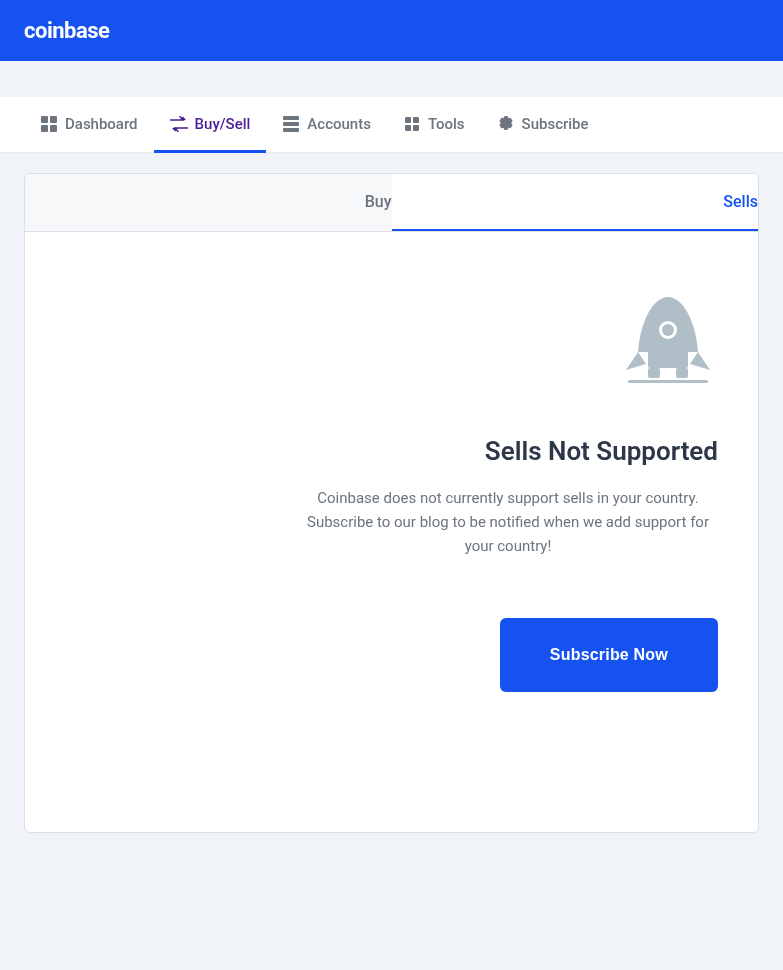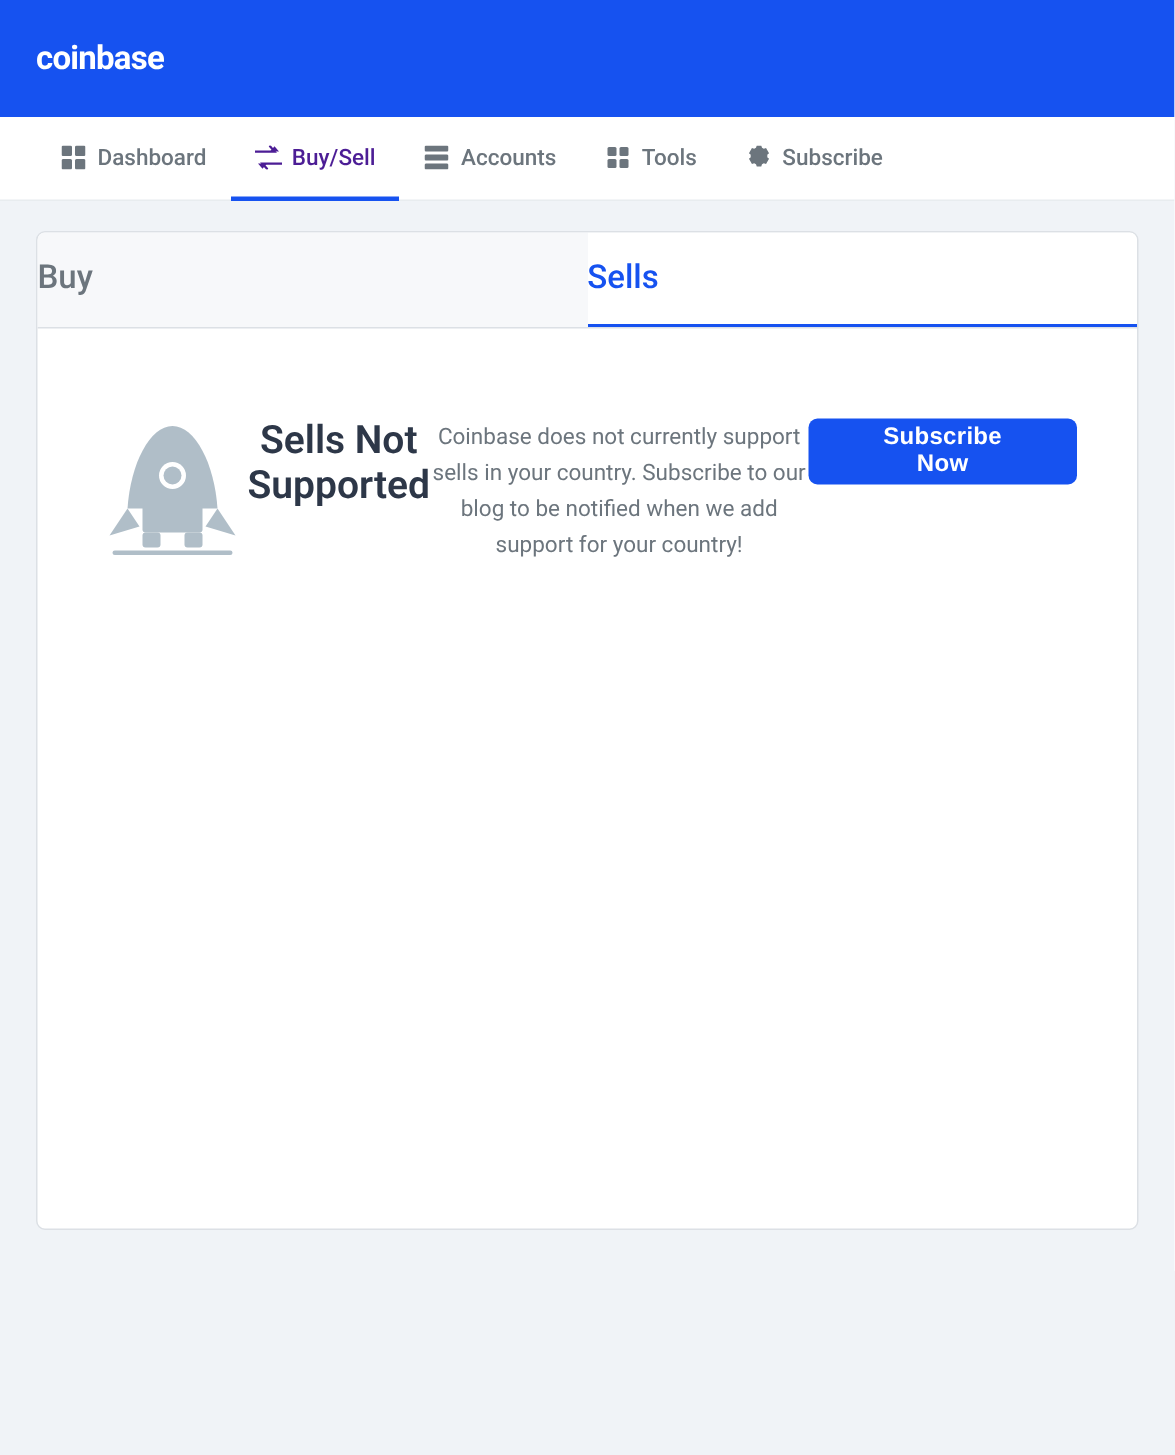--- a/index.html
+++ b/index.html
@@ -11,41 +11,42 @@
     body {
       font-family: -apple-system, BlinkMacSystemFont, 'Segoe UI', Roboto, sans-serif;
       background: #f0f3f7;
       width: 783px;
       min-height: 970px;
     }
 
     
     .header {
       background: #1652f0;
-      height: 78px;
+      height: 61px;
       display: flex;
       align-items: center;
       padding: 12px 24px;
     }
 
     .logo {
       color: white;
       font-size: 22px;
       font-weight: 700;
       letter-spacing: -0.5px;
     }
 
     
     .navbar {
       background: white;
       display: flex;
       align-items: center;
       padding: 0 24px;
       height: 56px;
       border-bottom: 1px solid #e8ecef;
+      margin-top: 36px;
     }
 
     .nav-item {
       display: flex;
       align-items: center;
       gap: 7px;
       padding: 0 16px;
       height: 100%;
       color: #6c757d;
       font-size: 15px;
@@ -85,41 +86,41 @@
 
     
     .tabs {
       display: flex;
       border-bottom: 1px solid #dce0e5;
     }
 
     .tab {
       flex: 1;
       padding: 18px 0;
-      text-align: left;
-      font-size: 22px;
+      text-align: right;
+      font-size: 16px;
       font-weight: 500;
       cursor: pointer;
       background: #f7f8fa;
       color: #6c757d;
       border-bottom: 2px solid transparent;
     }
 
     .tab.active {
       background: white;
       color: #1652f0;
       border-bottom: 2px solid #1652f0;
     }
 
     
     .card-body {
       padding: 60px 40px 80px;
       display: flex;
-      flex-direction: row;
-      align-items: flex-start;
+      flex-direction: column;
+      align-items: flex-end;
       text-align: center;
       min-height: 600px;
     }
 
     
     .rocket-container {
       margin-bottom: 30px;
     }
 
     .rocket-svg {
@@ -141,25 +142,26 @@
       line-height: 1.6;
       max-width: 420px;
       margin-bottom: 18px;
     }
 
     .subscribe-btn {
       background: #1652f0;
       color: white;
       border: none;
       border-radius: 6px;
-      padding: 4px 50px;
+      padding: 28px 50px;
       font-size: 16px;
       font-weight: 600;
       cursor: pointer;
       letter-spacing: 0.2px;
+      margin-top: 42px;
     }
   </style>
 </head>
 <body>
 
 <header class="header">
   <div class="logo">coinbase</div>
 </header>
 
 <nav class="navbar">

